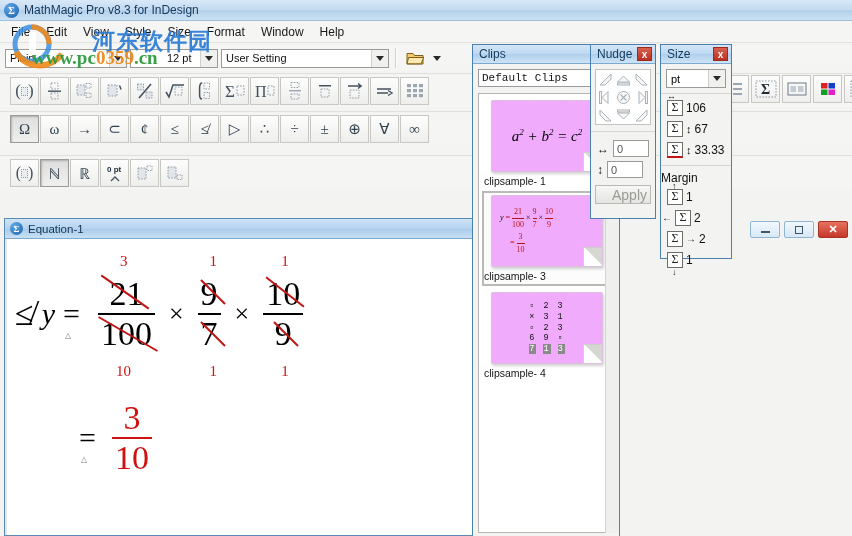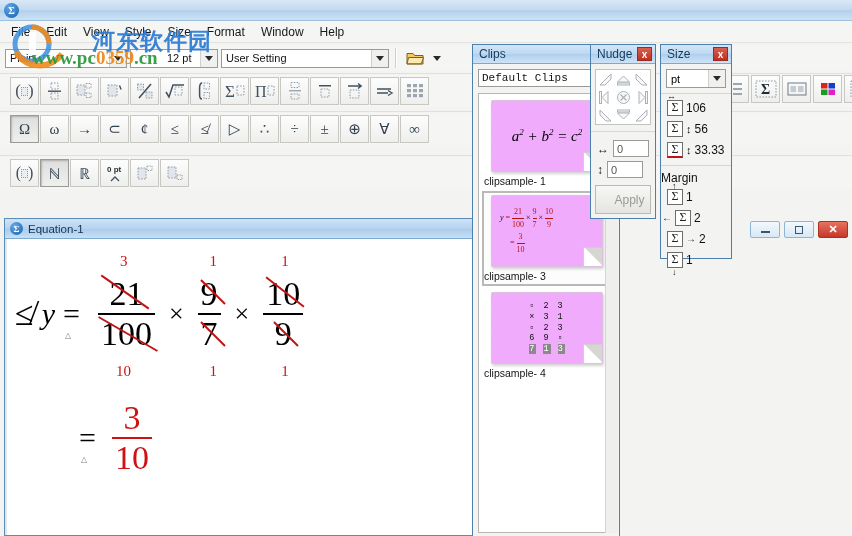--- a/index.html
+++ b/index.html
@@ -233,23 +233,23 @@
   .nudge-cell { display: flex; align-items: center; justify-content: center; }
   .nfield {
     display: flex; align-items: center; gap: 4px; margin: 4px 4px 0 6px;
   }
   .nfield .ibox {
     width: 36px; height: 17px; background: #fff; border: 1px solid #9a9a96;
     font-size: 11px; color: #555; display: flex; align-items: center;
     padding-left: 3px;
   }
   .apply-btn {
-    margin: 7px auto 0 auto; width: 56px; height: 29px;
+    margin: 7px auto 0 auto; width: 56px; height: 19px;
     background: linear-gradient(180deg,#f7f7f5,#e4e4e1);
-    border: 1px solid #b9b9b5; color: #9a9a96; font-size: 12px;
+    border: 1px solid #b9b9b5; color: #9a9a96; font-size: 14px;
     display: flex; align-items: center; justify-content: center; padding-left: 13px;
   }
 
   
   #size { left: 660px; top: 44px; width: 72px; height: 215px; }
   .size-combo {
     margin: 5px 5px 0 5px; height: 19px; background: #fff;
     border: 1px solid #9a9a96; display: flex; align-items: center;
     font-size: 11px; padding-left: 4px;
   }
@@ -286,20 +286,21 @@
   }
   .wm-url .orange { color: #ef8a1b; }
 </style>
 </head>
 <body>
 
 <div id="app">
 
   <div class="titlebar">
     <div class="title-icon">Σ</div>
+    <div class="title-text">MathMagic Pro v8.3 for InDesign</div>
   </div>
 
   <div class="menubar">
     <div class="menu-item">File</div>
     <div class="menu-item">Edit</div>
     <div class="menu-item">View</div>
     <div class="menu-item">Style</div>
     <div class="menu-item">Size</div>
     <div class="menu-item">Format</div>
     <div class="menu-item">Window</div>
@@ -763,21 +764,21 @@
       <div class="size-row">
         <span style="position:relative;">
           <span style="position:absolute; left:0; top:-9px; font-size:9px; color:#222;">↔</span>
           <span class="sig">Σ</span>
         </span>
         <span>106</span>
       </div>
       <div class="size-row">
         <span class="sig">Σ</span>
         <span style="font-size:11px;">↕</span>
-        <span>56</span>
+        <span>67</span>
       </div>
       <div class="size-row">
         <span class="sig underline">Σ</span>
         <span style="font-size:11px;">↕</span>
         <span>33.33</span>
       </div>
     </div>
 
     <div class="size-group">
       <div class="margin-label">Margin</div>

